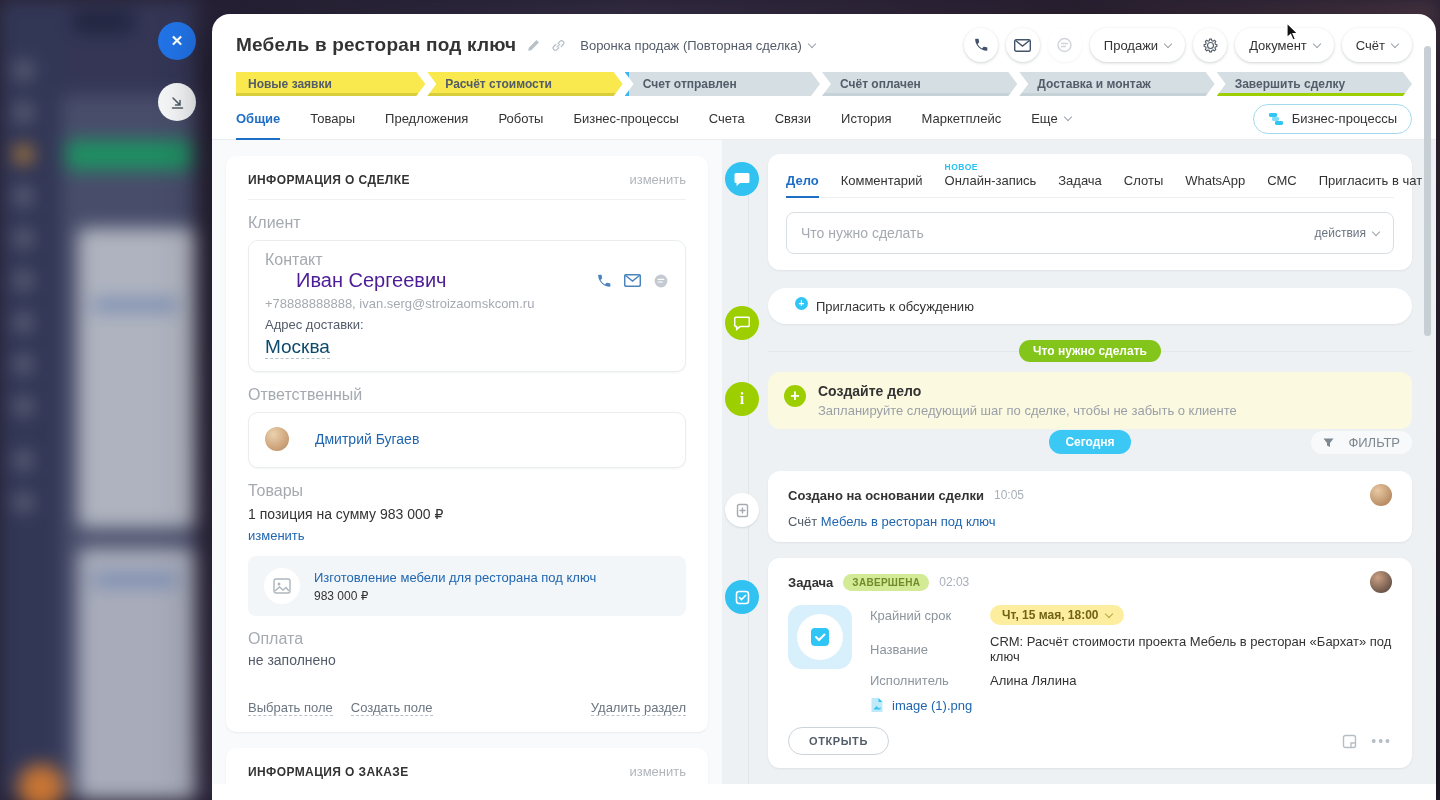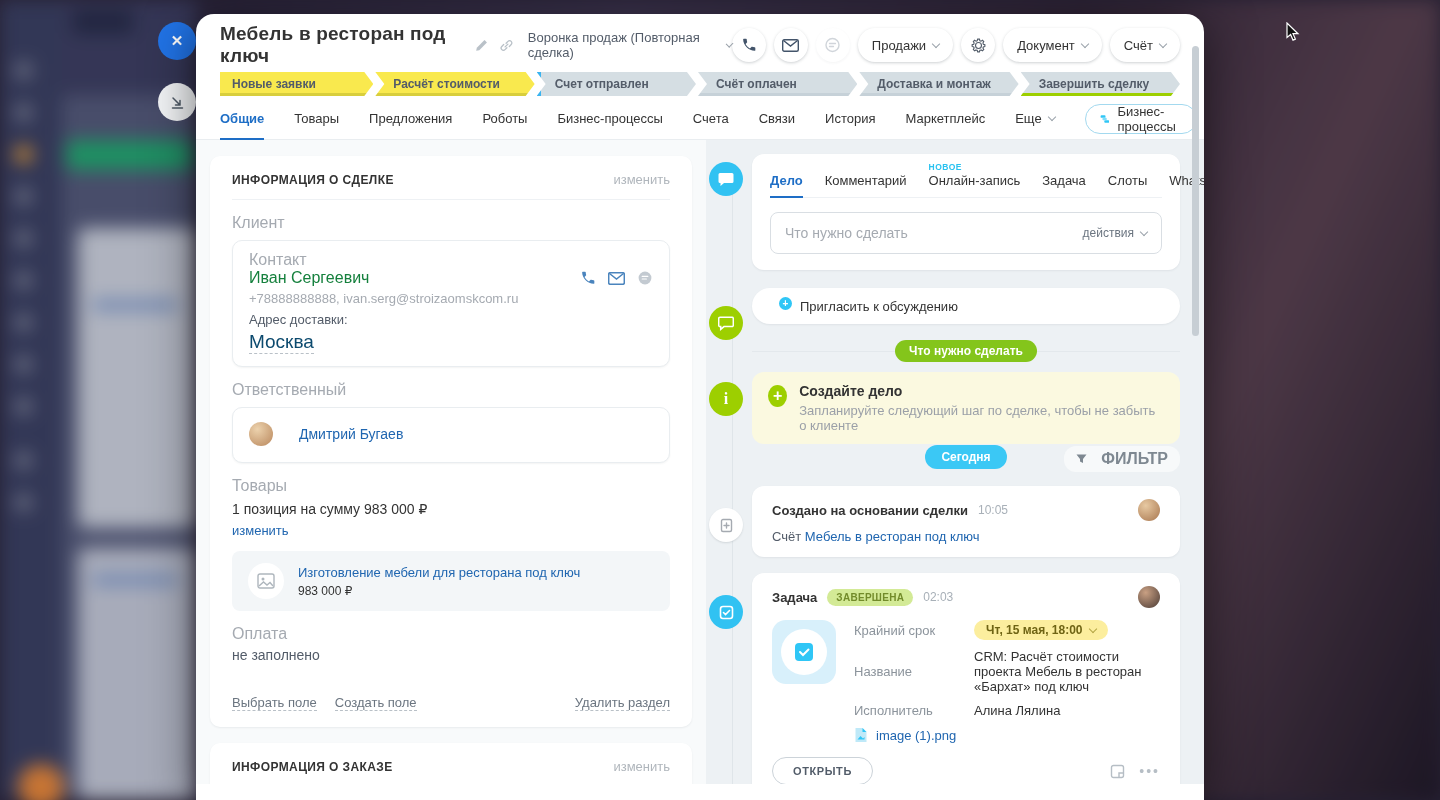--- a/index.html
+++ b/index.html
@@ -22,21 +22,21 @@
   .bg .blob-link2 { position:absolute; left:92px; top:575px; width:86px; height:10px; border-radius:5px; background:#7f9cd0; }
   .bg .orange-help { position:absolute; left:18px; top:764px; width:46px; height:46px; border-radius:50%; background:#ef8b3a; }
   .dim { position:absolute; inset:0; background:rgba(18,14,26,.18); }
 
   
   .win-btn { position:absolute; width:38px; height:38px; border-radius:50%; display:flex; align-items:center; justify-content:center; z-index:2; border:none; cursor:pointer; }
   .btn-close { left:158px; top:22px; background:#2173e6; color:#fff; font-size:15px; font-weight:bold; }
   .btn-min { left:158px; top:83px; background:#f3f5f7; color:#525c69; }
 
   
-  .modal { position:absolute; left:196px; top:14px; width:1008px; height:786px; background:#fff;
+  .modal { position:absolute; left:212px; top:14px; width:1224px; height:786px; background:#fff;
     border-radius:18px 18px 0 0; box-shadow:0 10px 50px rgba(0,0,0,.55); z-index:3; overflow:hidden; }
 
   
   .m-head { padding:14px 24px 0 24px; }
   .title-row { display:flex; align-items:center; height:34px; }
   .deal-title { font-size:19px; font-weight:700; color:#333; letter-spacing:.2px; }
   .ico-sm { width:15px; height:15px; margin-left:10px; color:#b9c1c8; flex:0 0 auto; }
   .funnel { margin-left:14px; font-size:13px; color:#535c69; display:flex; align-items:center; }
   .head-actions { margin-left:auto; display:flex; align-items:center; gap:8px; }
   .round-ico-btn { width:34px; height:34px; border-radius:50%; background:#fff; box-shadow:0 1px 3px rgba(60,70,80,.25); display:flex; align-items:center; justify-content:center; border:none; cursor:pointer; }
@@ -70,21 +70,21 @@
   
   .card { background:#fff; border-radius:10px; box-shadow:0 1px 2px rgba(55,65,75,.08); padding:16px 22px; }
   .card + .card { margin-top:16px; }
   .card-head { display:flex; align-items:center; padding-bottom:12px; border-bottom:1px solid #eef1f4; }
   .card-title { font-size:12px; font-weight:700; color:#333; letter-spacing:.4px; }
   .edit-link { margin-left:auto; font-size:13px; color:#b0b6bc; cursor:pointer; }
   .f-label { font-size:16px; color:#a5aab1; margin-top:14px; }
   .f-value { font-size:14px; color:#535c69; margin-top:4px; }
   .sub-card { border:1px solid #e9edf0; border-radius:10px; box-shadow:0 1px 2px rgba(55,65,75,.06); padding:10px 16px 12px 16px; margin-top:8px; background:#fff; }
   .contact-name-row { display:flex; align-items:center; }
-  .contact-name { font-size:16px; color:#15803d; }
+  .contact-name { font-size:20px; color:#4c1d95;margin-left:31px; }
   .c-icons { margin-left:auto; display:flex; gap:12px; align-items:center; }
   .contact-sub { font-size:13px; color:#a5aab1; margin-top:4px; }
   .addr-label { font-size:13px; color:#535c69; margin-top:6px; }
   .dashed { border-bottom:1px dashed #b9c0c7; display:inline-block; cursor:pointer; }
   .resp-row { display:flex; align-items:center; gap:26px; padding:4px 0; }
   .avatar { width:24px; height:24px; border-radius:50%; background:radial-gradient(circle at 35% 30%,#ecd2ad,#b9875c); flex:0 0 auto; }
   .link { color:#2066b0; text-decoration:none; cursor:pointer; }
   .blue-link13 { font-size:13px; color:#2066b0; cursor:pointer; }
   .prod-summary { font-size:14px; color:#333; margin-top:6px; }
   .prod-card { background:#f3f6f8; border-radius:8px; margin-top:12px; padding:12px 16px; display:flex; align-items:center; gap:14px; }
@@ -126,21 +126,21 @@
   .divider-row::before { content:""; position:absolute; left:0; right:0; top:50%; height:1px; background:#e3e8ec; }
   .green-pill { position:relative; background:#84c51b; color:#fff; font-size:12px; font-weight:700; border-radius:12px; padding:4px 14px; cursor:pointer; }
 
   .hint-card { margin-top:10px; background:#fbf9e0; border-radius:12px; padding:11px 16px; display:flex; gap:12px; align-items:flex-start; }
   .plus-circle { width:22px; height:22px; border-radius:50%; background:#9dcf00; color:#fff; font-size:16px; line-height:21px; text-align:center; font-weight:700; margin-top:2px; cursor:pointer; }
   .hint-title { font-size:14px; font-weight:700; color:#333; }
   .hint-sub { font-size:13px; color:#9ba0a8; margin-top:4px; }
 
   .today-row { position:relative; height:26px; display:flex; justify-content:center; align-items:center; }
   .today-pill { background:#3bc8f5; color:#fff; font-size:12px; font-weight:700; border-radius:13px; padding:5px 16px; cursor:pointer; }
-  .filter-btn { position:absolute; right:0; top:2px; background:#f7f9fa; border-radius:12px; padding:4px 12px; font-size:16px; font-weight:700; color:#7e8891; display:flex; align-items:center; gap:14px; cursor:pointer; }
+  .filter-btn { position:absolute; right:0; top:2px; background:#f7f9fa; border-radius:12px; padding:4px 12px; font-size:13px; font-weight:400; color:#7e8891; display:flex; align-items:center; gap:14px; cursor:pointer; }
 
   .entry { background:#fff; border-radius:12px; box-shadow:0 1px 2px rgba(55,65,75,.08); padding:13px 20px; margin-top:16px; }
   .entry-head { display:flex; align-items:center; }
   .entry-title { font-size:13px; font-weight:700; color:#333; }
   .entry-time { font-size:12px; color:#a8b0b8; margin-left:10px; }
   .entry-ava { margin-left:auto; width:22px; height:22px; border-radius:50%; background:radial-gradient(circle at 35% 30%,#e7c9a2,#a8764e); }
   .entry-ava.dark { background:radial-gradient(circle at 35% 30%,#c9a083,#4a3a34); }
   .entry-line { font-size:13px; margin-top:8px; color:#535c69; }
   .badge-done { background:#d3ea96; color:#728b2a; font-size:10px; font-weight:700; border-radius:9px; padding:3px 9px; margin-left:10px; letter-spacing:.3px; }
 

